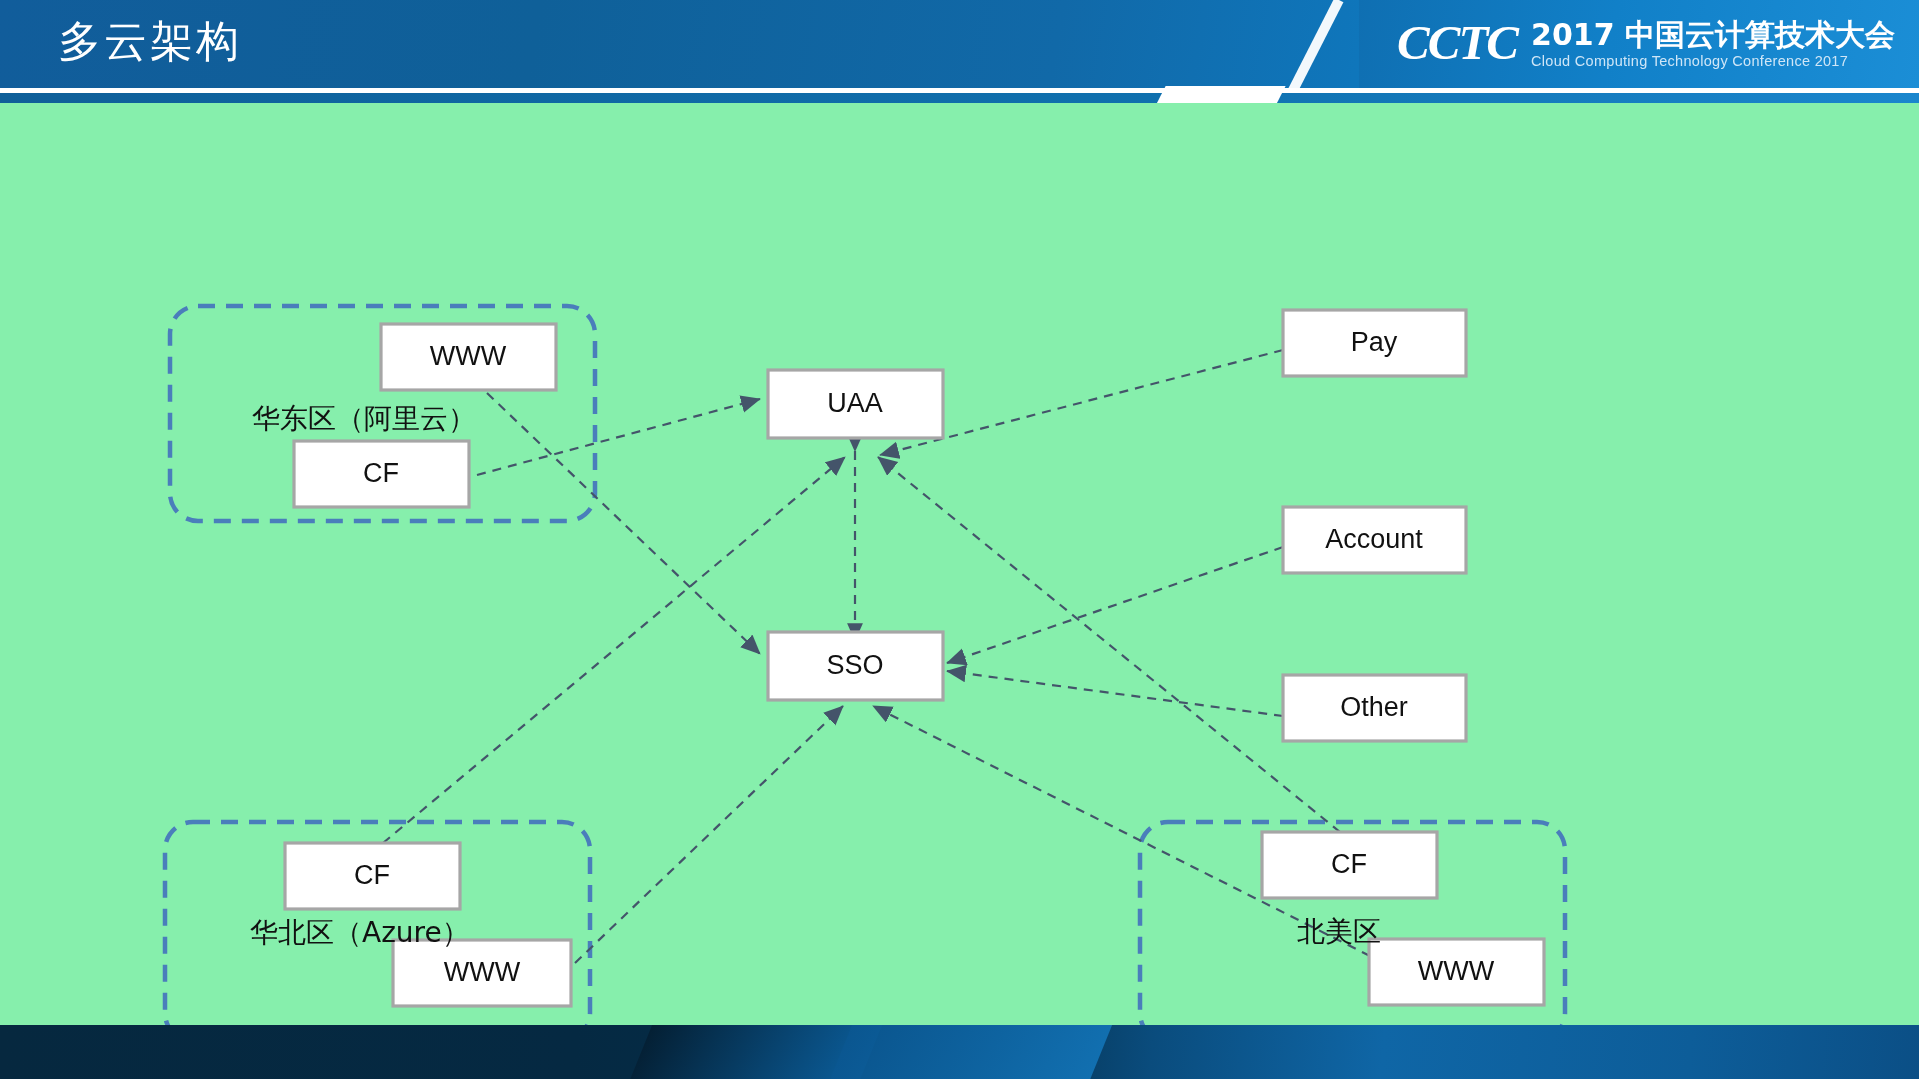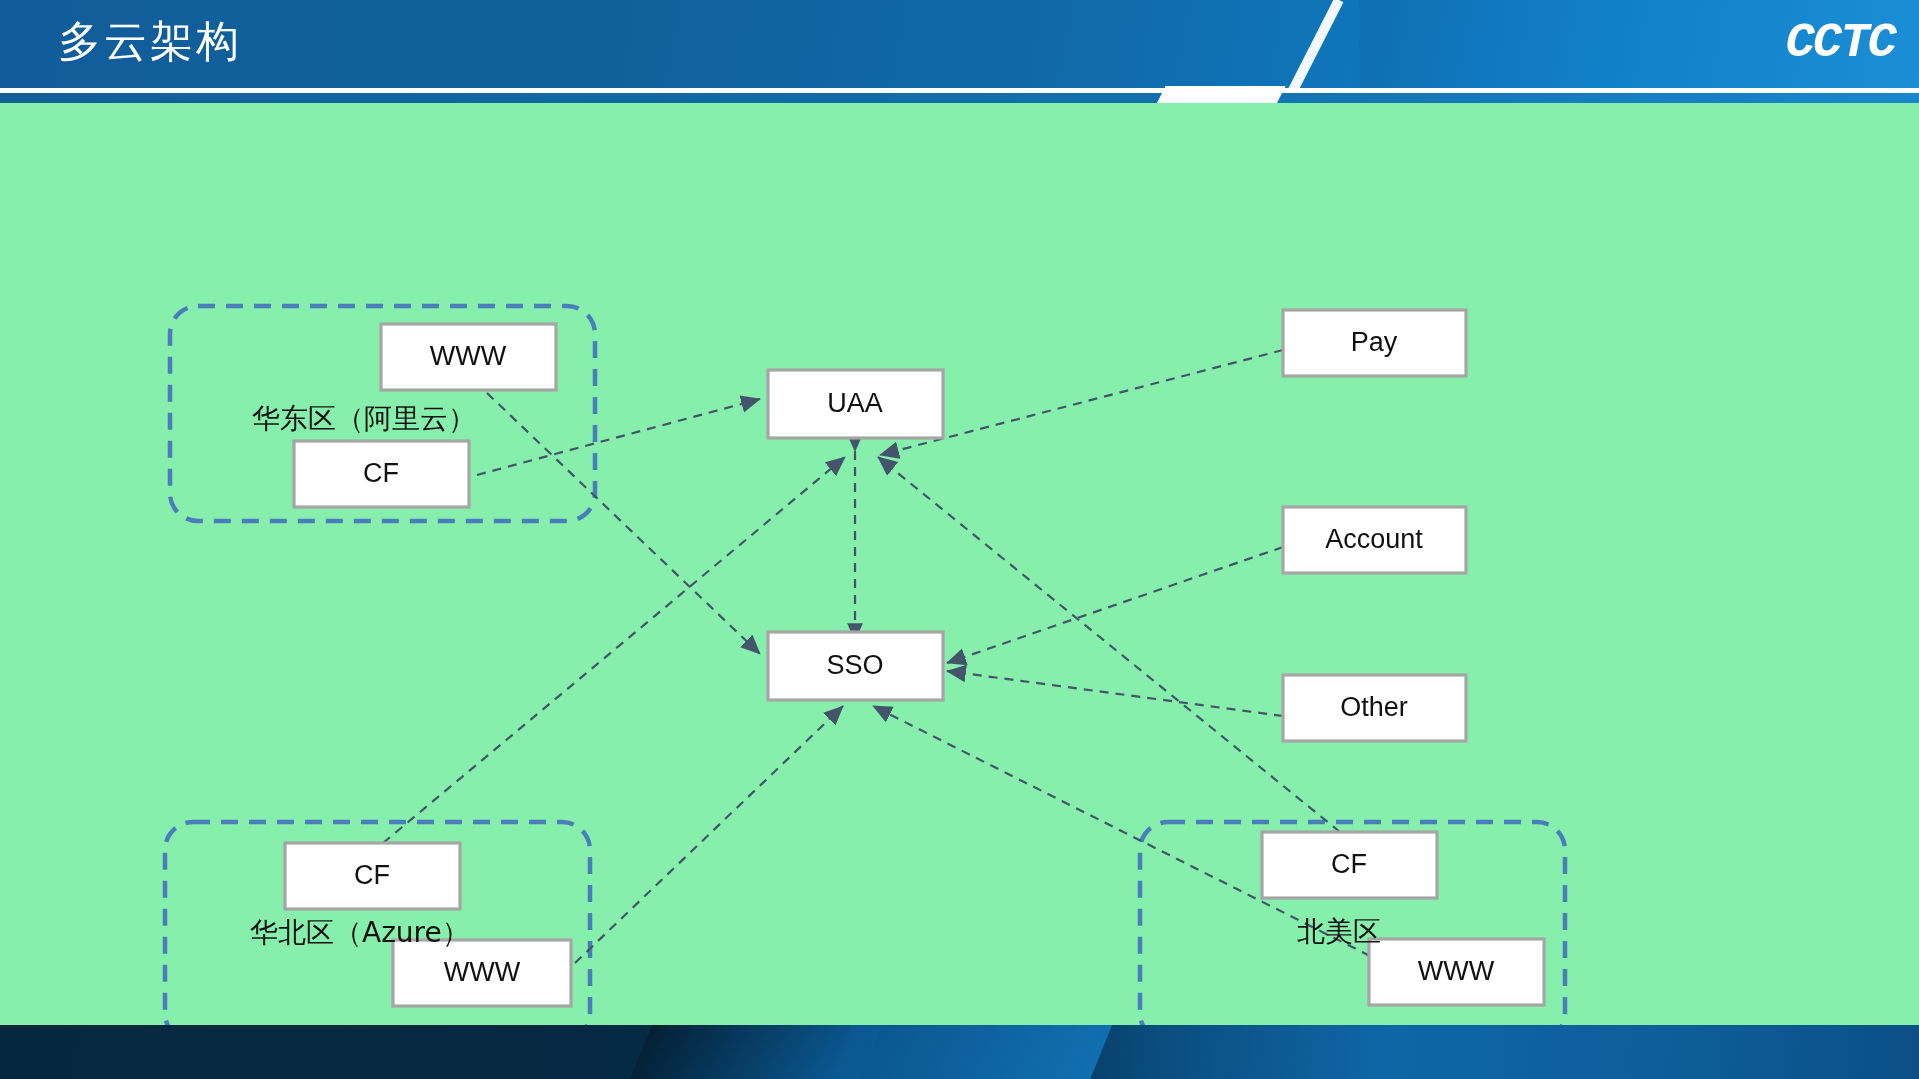--- a/index.html
+++ b/index.html
@@ -23,21 +23,21 @@
               background:linear-gradient(100deg,#0f5f99 0%,#1070ae 60%,#1a86cd 100%);}
   .hdr-stripe-cut{position:absolute;top:86px;right:640px;width:120px;height:26px;
               background:#ffffff;transform:skewX(-27deg);}
   #page-title{position:absolute;left:58px;top:9px;color:#ffffff;
               font-size:43px;letter-spacing:3px;line-height:64px;
               font-family:"DejaVu Sans","Liberation Sans",sans-serif;font-weight:400;}
 
   
   #logo{position:absolute;right:24px;top:16px;display:flex;align-items:flex-start;}
   #logo-cctc{color:#ffffff;font-size:49px;font-weight:700;font-style:italic;
-             letter-spacing:-2px;line-height:54px;font-family:Liberation Mono, monospace;}
+             letter-spacing:-2px;line-height:54px;font-family:Liberation Serif, serif;}
   #logo-right{margin-left:14px;display:flex;flex-direction:column;margin-top:2px;}
   #logo-cn{color:#ffffff;font-size:30px;font-weight:700;line-height:34px;letter-spacing:0px;
            font-family:"DejaVu Sans","Liberation Sans",sans-serif;white-space:nowrap;}
   #logo-en{color:#cfe6f7;font-size:14.5px;line-height:18px;letter-spacing:.3px;
            font-family:"Liberation Sans",sans-serif;white-space:nowrap;}
 
   
   #canvas{position:absolute;left:0;top:103px;width:1919px;height:922px;background:#86efac;}
   #diagram{position:absolute;left:0;top:0;width:1919px;height:922px;}
 
@@ -61,20 +61,24 @@
   <div class="hdr-white-wedge"></div>
   <div class="hdr-diag"></div>
   <div class="hdr-stripe-gap"></div>
   <div class="hdr-stripe2"></div>
   <div class="hdr-stripe-cut"></div>
 
   <div id="page-title">多云架构</div>
 
   <div id="logo">
     <div id="logo-cctc">CCTC</div>
+    <div id="logo-right">
+      <div id="logo-cn">2017 中国云计算技术大会</div>
+      <div id="logo-en">Cloud Computing Technology Conference 2017</div>
+    </div>
   </div>
 </div>
 
 <div id="canvas">
 <svg id="diagram" viewBox="0 0 1919 922">
   <defs>
     <marker id="ah" markerWidth="10" markerHeight="10" refX="8.6" refY="4" orient="auto" markerUnits="strokeWidth">
       <path d="M0,0 L9,4 L0,8 z" fill="#44546a"></path>
     </marker>
     <marker id="ahs" markerWidth="9" markerHeight="9" refX="7.6" refY="3.6" orient="auto" markerUnits="strokeWidth">

